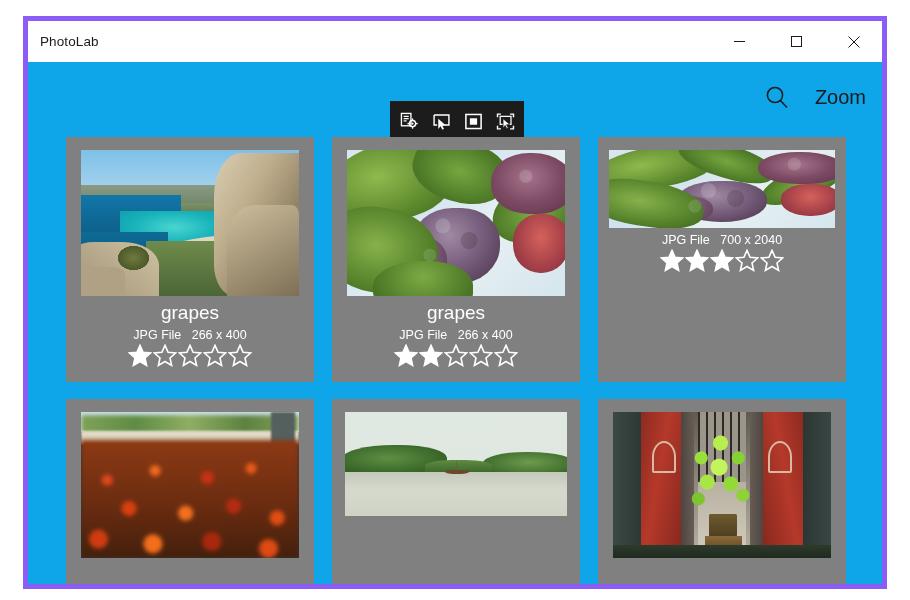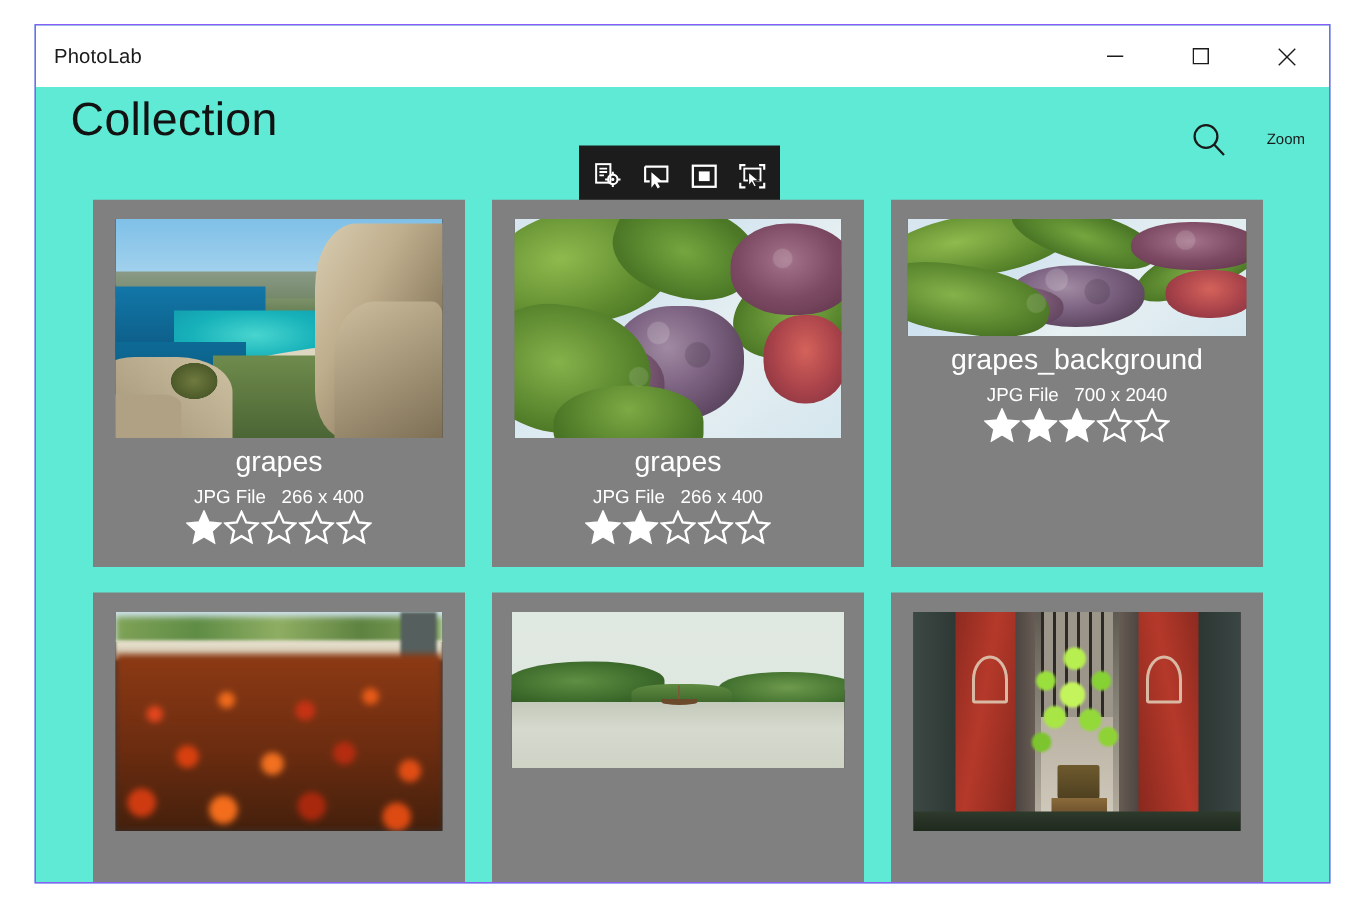--- a/index.html
+++ b/index.html
@@ -8,22 +8,22 @@
     background: #ffffff;
     font-family: "Liberation Sans", sans-serif;
     overflow: hidden;
   }
 
   
   #app-window {
     position: absolute;
     left: 23px; top: 16px;
     width: 864px; height: 573px;
-    background: #5eead4;
-    border: 1px solid #8b5cf6;
+    background: #0ea5e9;
+    border: 5px solid #8b5cf6;
     overflow: hidden;
   }
   #titlebar {
     position: relative;
     height: 41px;
     background: #ffffff;
     display: flex;
     align-items: center;
   }
   #window-title {
@@ -93,21 +93,21 @@
   
   #zoom-control {
     position: absolute;
     right: 16px; top: 22px;
     display: flex;
     align-items: center;
     gap: 9px;
     cursor: pointer;
   }
   #zoom-label {
-    font-size: 10px;
+    font-size: 20px;
     color: #1a1a1a;
     margin-left: 16px;
   }
 
   
   #gallery {
     position: absolute;
     left: 0; top: 116px;
     width: 862px; height: 455px;
     overflow: hidden;
@@ -278,21 +278,20 @@
         <svg width="12" height="12" viewBox="0 0 12 12">
           <line x1="0.5" y1="0.5" x2="11.5" y2="11.5" stroke="#1b1b1b" stroke-width="1"></line>
           <line x1="11.5" y1="0.5" x2="0.5" y2="11.5" stroke="#1b1b1b" stroke-width="1"></line>
         </svg>
       </div>
     </div>
   </div>
 
   <div id="app-header">
 
-    <div id="page-title">Collection</div>
 
     <div id="inspect-toolbar">
       <div id="toolbar-icons">
 
         <div class="tool-btn">
           <svg width="19" height="19" viewBox="0 0 20 20">
             <rect x="1.5" y="1.5" width="10" height="13" fill="none" stroke="#fff" stroke-width="1.4"></rect>
             <line x1="3.8" y1="4.6" x2="9.2" y2="4.6" stroke="#fff" stroke-width="1.3"></line>
             <line x1="3.8" y1="7.0" x2="9.2" y2="7.0" stroke="#fff" stroke-width="1.3"></line>
             <line x1="3.8" y1="9.4" x2="7.0" y2="9.4" stroke="#fff" stroke-width="1.3"></line>
@@ -434,21 +433,20 @@
                 <div class="pl gr-leafD"></div>
                 <div class="pl gr-bunch3"></div>
                 <div class="pl gr-bunch1"></div>
                 <div class="pl gr-bunch2"></div>
                 <div class="pl gr-bunch4"></div>
                 <div class="pl gr-leafB"></div>
                 <div class="pl gr-dots"></div>
               </div>
             </div>
           </div>
-          <div class="card-name">grapes_background</div>
           <div class="card-meta">JPG File   700 x 2040</div>
           <div class="rating">
             <svg width="24" height="23" viewBox="0 0 24 23">
               <path d="M12 1.4 L15.1 8.3 L22.6 9.0 L17.0 14.0 L18.6 21.4 L12 17.5 L5.4 21.4 L7.0 14.0 L1.4 9.0 L8.9 8.3 Z" fill="#ffffff" stroke="#ffffff" stroke-width="1.6" stroke-linejoin="miter"></path>
             </svg>
             <svg width="24" height="23" viewBox="0 0 24 23">
               <path d="M12 1.4 L15.1 8.3 L22.6 9.0 L17.0 14.0 L18.6 21.4 L12 17.5 L5.4 21.4 L7.0 14.0 L1.4 9.0 L8.9 8.3 Z" fill="#ffffff" stroke="#ffffff" stroke-width="1.6" stroke-linejoin="miter"></path>
             </svg>
             <svg width="24" height="23" viewBox="0 0 24 23">
               <path d="M12 1.4 L15.1 8.3 L22.6 9.0 L17.0 14.0 L18.6 21.4 L12 17.5 L5.4 21.4 L7.0 14.0 L1.4 9.0 L8.9 8.3 Z" fill="#ffffff" stroke="#ffffff" stroke-width="1.6" stroke-linejoin="miter"></path>

